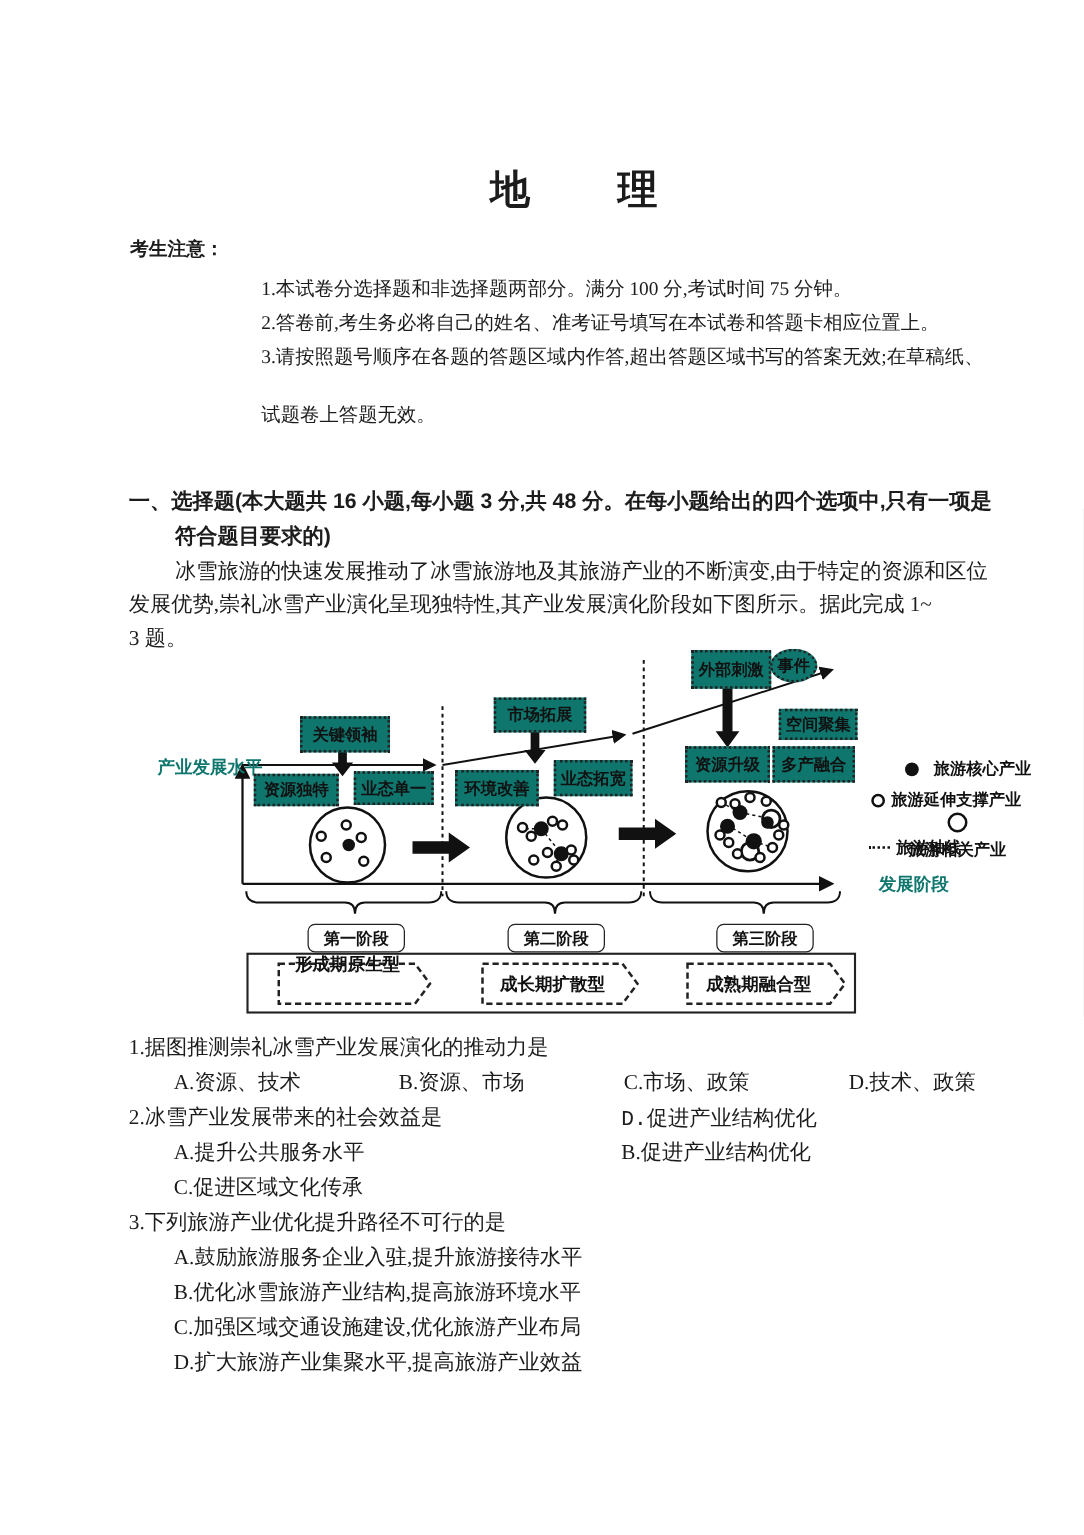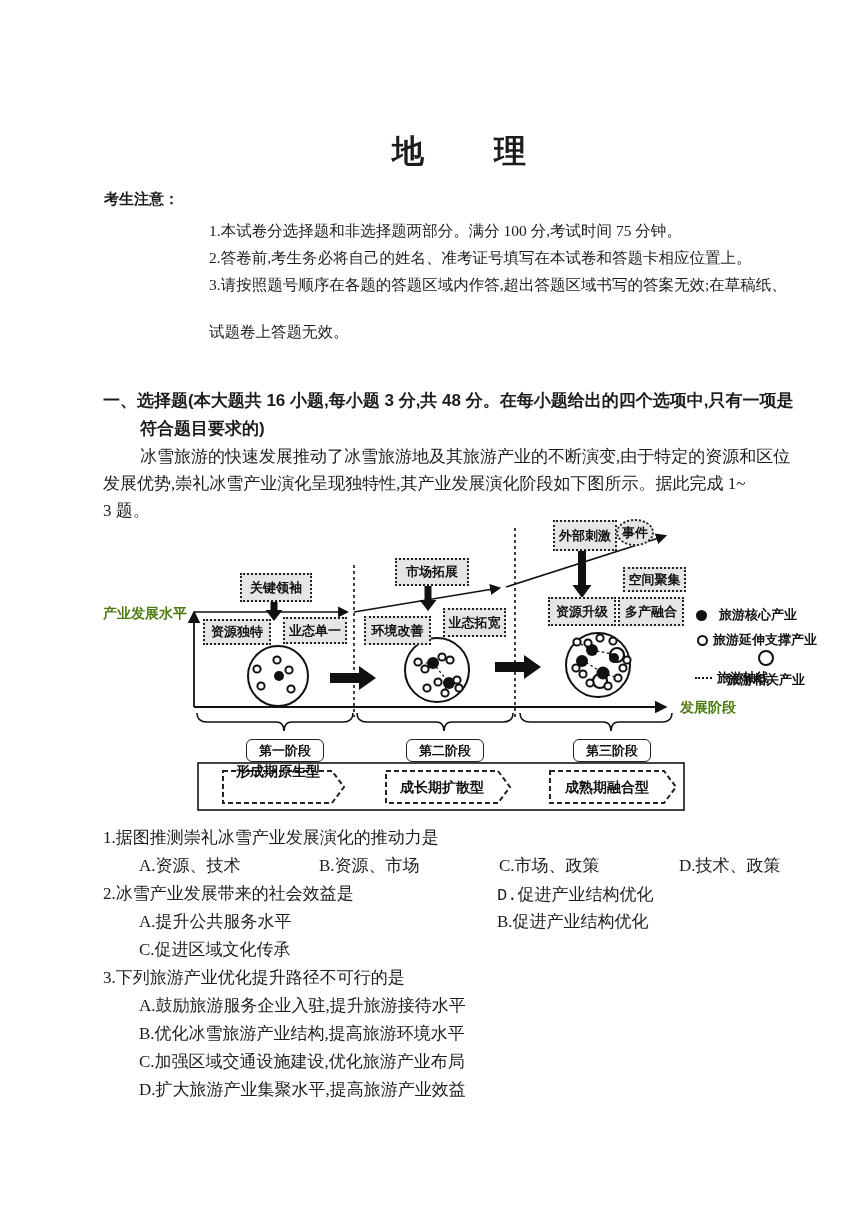--- a/index.html
+++ b/index.html
@@ -7,28 +7,28 @@
   .sheet{position:relative;width:867px;height:1228px;background:#ffffff;margin:0 auto;
          font-family:"Liberation Serif", serif;color:#1c1c1c;overflow:hidden;}
   .abs{position:absolute;white-space:nowrap;}
   .title{font-family:"Liberation Sans", sans-serif;font-weight:700;font-size:32px;letter-spacing:2px;}
   .h-bold{font-family:"Liberation Sans", sans-serif;font-weight:700;}
   .notice-line{font-size:15.5px;}
   .body-line{font-size:17px;text-align:right;}
   
   .diagram{position:absolute;left:95px;top:500px;width:760px;height:320px;}
   .diagram svg{position:absolute;left:0;top:0;}
-  .dbox{position:absolute;border:2px dotted #222;background:#e5e5e5;text-align:center;
+  .dbox{position:absolute;border:2px dotted #222;background:#0f766e;text-align:center;
         font-family:"Liberation Sans", sans-serif;font-weight:700;font-size:13px;color:#111;
         display:flex;align-items:center;justify-content:center;white-space:nowrap;}
   .oval{border-radius:50%;}
   .stagebox{position:absolute;border:1.6px solid #222;border-radius:6px;background:#fff;text-align:center;
         font-family:"Liberation Sans", sans-serif;font-weight:700;font-size:13px;color:#111;
         display:flex;align-items:center;justify-content:center;}
-  .axis-label{position:absolute;font-family:"Liberation Sans", sans-serif;font-weight:700;font-size:14px;color:#4d7c0f;white-space:nowrap;}
+  .axis-label{position:absolute;font-family:"Liberation Sans", sans-serif;font-weight:700;font-size:14px;color:#0f766e;white-space:nowrap;margin-left:23px;}
   .banner-label{position:absolute;font-family:"Liberation Sans", sans-serif;font-weight:700;font-size:14px;color:#111;
         text-align:center;white-space:nowrap;}
   .legend-row{position:absolute;display:flex;align-items:center;gap:5px;
         font-family:"Liberation Sans", sans-serif;font-weight:700;font-size:13px;color:#111;white-space:nowrap;}
   .m-core{width:11px;height:11px;border-radius:50%;background:#111;display:inline-block;}
   .m-support{width:7px;height:7px;border-radius:50%;background:#fff;border:2px solid #111;display:inline-block;}
   .m-related{width:12px;height:12px;border-radius:50%;background:#fff;border:2.2px solid #111;display:inline-block;}
   .m-axis{width:17px;height:0;border-top:2.6px dotted #111;display:inline-block;}
 </style>
 </head>
@@ -153,21 +153,21 @@
     <div class="dbox" style="left:523px;top:97px;width:62px;height:25px;">多产融合</div>
 
     <div class="stagebox" style="left:151px;top:239px;width:76px;height:21px;">第一阶段</div>
     <div class="stagebox" style="left:311px;top:239px;width:76px;height:21px;">第二阶段</div>
     <div class="stagebox" style="left:478px;top:239px;width:76px;height:21px;">第三阶段</div>
 
     <div class="banner-label" style="left:128px;top:263px;width:110px;">形成期原生型</div>
     <div class="banner-label" style="left:291px;top:279px;width:112px;">成长期扩散型</div>
     <div class="banner-label" style="left:455px;top:279px;width:114px;">成熟期融合型</div>
 
-    <div class="legend-row" style="left:601px;top:106px;gap:12px;">
+    <div class="legend-row" style="left:629px;top:106px;gap:12px;">
       <span class="m-core"></span>
       <span>旅游核心产业</span>
     </div>
     <div class="legend-row" style="left:602px;top:131px;">
       <span class="m-support"></span>
       <span>旅游延伸支撑产业</span>
     </div>
     <div class="legend-row" style="left:632px;top:150px;flex-direction:column;">
       <span class="m-related"></span>
       <span>旅游相关产业</span>

